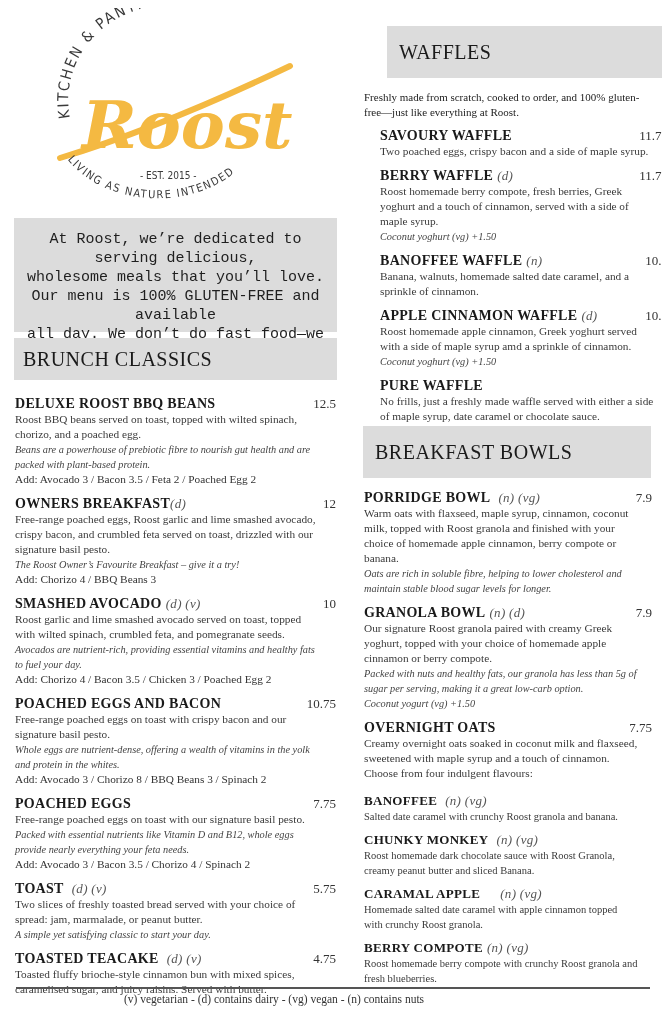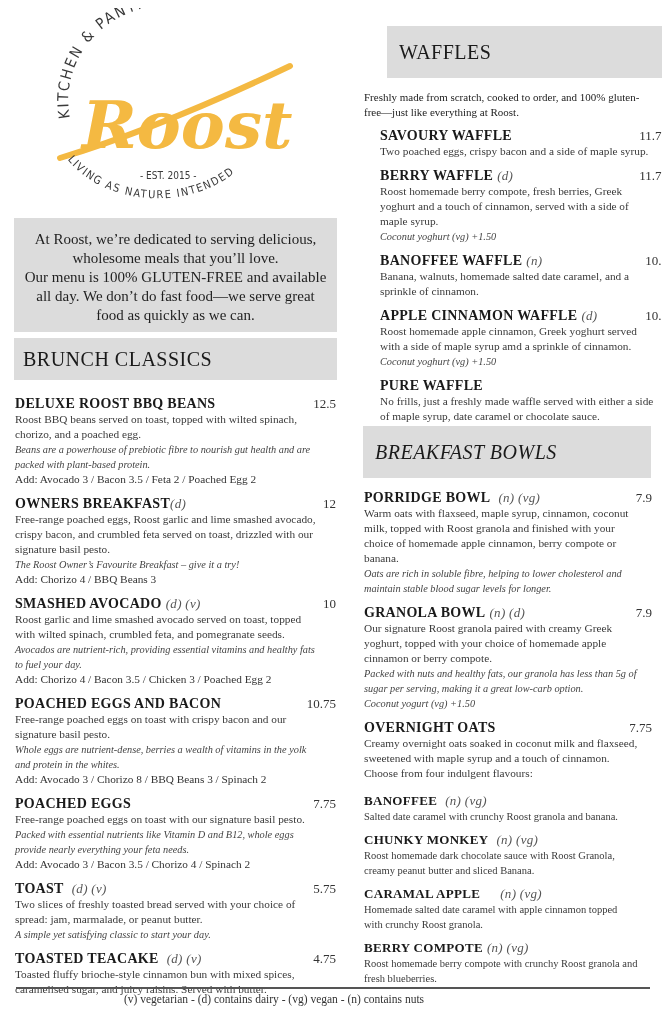--- a/index.html
+++ b/index.html
@@ -8,21 +8,21 @@
 
   
   .logo { position: relative; width: 324px; height: 215px; }
   .logo svg { position: absolute; left: 40px; top: 8px; }
 
   .intro-box {
     position: absolute; left: 14px; top: 218px; width: 323px; height: 114px;
     background: #dcdcdc; text-align: center; font-size: 15px; line-height: 19px;
     padding: 12px 8px 0; color: #1f1f1f;
   }
-  .intro-box p { margin: 0; }
+  .intro-box p { margin: 0; font-family: Liberation Mono, monospace; }
 
   .section-head {
     background: #dcdcdc; color: #1a1a1a; font-size: 20px; letter-spacing: 0.5px;
     font-weight: normal; padding-left: 9px; display: flex; align-items: center;
   }
 
   .item { position: relative; margin-bottom: 9px; }
   .item-title {
     font-size: 14px; font-weight: bold; letter-spacing: 0.3px; color: #1a1a1a;
     line-height: 16px; white-space: nowrap;
@@ -32,21 +32,21 @@
   .item-desc { font-size: 11.3px; line-height: 15px; color: #3a3a3a; padding-right: 14px; }
   .item-note { font-size: 10.3px; line-height: 15px; color: #444; font-style: italic; padding-right: 14px; }
   .item-add { font-size: 11.3px; line-height: 15px; color: #333; }
 
   .left-list { position: absolute; left: 15px; top: 396px; width: 321px; }
 
   .waffles-head { position: absolute; left: 363px; top: 26px; width: 288px; height: 52px; font-size: 20px; padding-left: 12px; margin-left: 24px; }
   .waffles-intro { position: absolute; left: 364px; top: 90px; width: 285px; font-size: 11px; line-height: 15px; color: #222; }
   .waffles-list { position: absolute; left: 380px; top: 128px; width: 288px; }
 
-  .bowls-head { position: absolute; left: 363px; top: 426px; width: 288px; height: 52px; font-size: 20px; padding-left: 12px; font-style: italic; }
+  .bowls-head { position: absolute; left: 363px; top: 426px; width: 288px; height: 52px; font-size: 20px; padding-left: 12px; }
   .bowls-list { position: absolute; left: 364px; top: 490px; width: 288px; }
 
   .sub-item .item-title { font-size: 13px; }
   .sub-item { margin-bottom: 8px; }
 
   .footer-line { position: absolute; left: 16px; top: 987px; width: 634px; height: 2px; background: #555; }
   .legend { position: absolute; left: 0; top: 993px; width: 548px; text-align: center; font-size: 11.5px; color: #333; }
 </style>
 </head>
 <body>
@@ -100,21 +100,21 @@
     <div class="item-title"><span>SMASHED AVOCADO</span><span class="tags">(d) (v)</span></div>
     <div class="item-price">10</div>
     <div class="item-desc">Roost garlic and lime smashed avocado served on toast, topped with wilted spinach, crumbled feta, and pomegranate seeds.</div>
     <div class="item-note">Avocados are nutrient-rich, providing essential vitamins and healthy fats to fuel your day.</div>
     <div class="item-add">Add: Chorizo 4 / Bacon 3.5 / Chicken 3 / Poached Egg 2</div>
   </div>
   <div class="item">
     <div class="item-title"><span>POACHED EGGS AND BACON</span></div>
     <div class="item-price">10.75</div>
     <div class="item-desc">Free-range poached eggs on toast with crispy bacon and our signature basil pesto.</div>
-    <div class="item-note">Whole eggs are nutrient-dense, berries a wealth of vitamins in the yolk and protein in the whites.</div>
+    <div class="item-note">Whole eggs are nutrient-dense, offering a wealth of vitamins in the yolk and protein in the whites.</div>
     <div class="item-add">Add: Avocado 3 / Chorizo 8 / BBQ Beans 3 / Spinach 2</div>
   </div>
   <div class="item">
     <div class="item-title"><span>POACHED EGGS</span></div>
     <div class="item-price">7.75</div>
     <div class="item-desc">Free-range poached eggs on toast with our signature basil pesto.</div>
     <div class="item-note">Packed with essential nutrients like Vitamin D and B12, whole eggs provide nearly everything your feta needs.</div>
     <div class="item-add">Add: Avocado 3 / Bacon 3.5 / Chorizo 4 / Spinach 2</div>
   </div>
   <div class="item">

